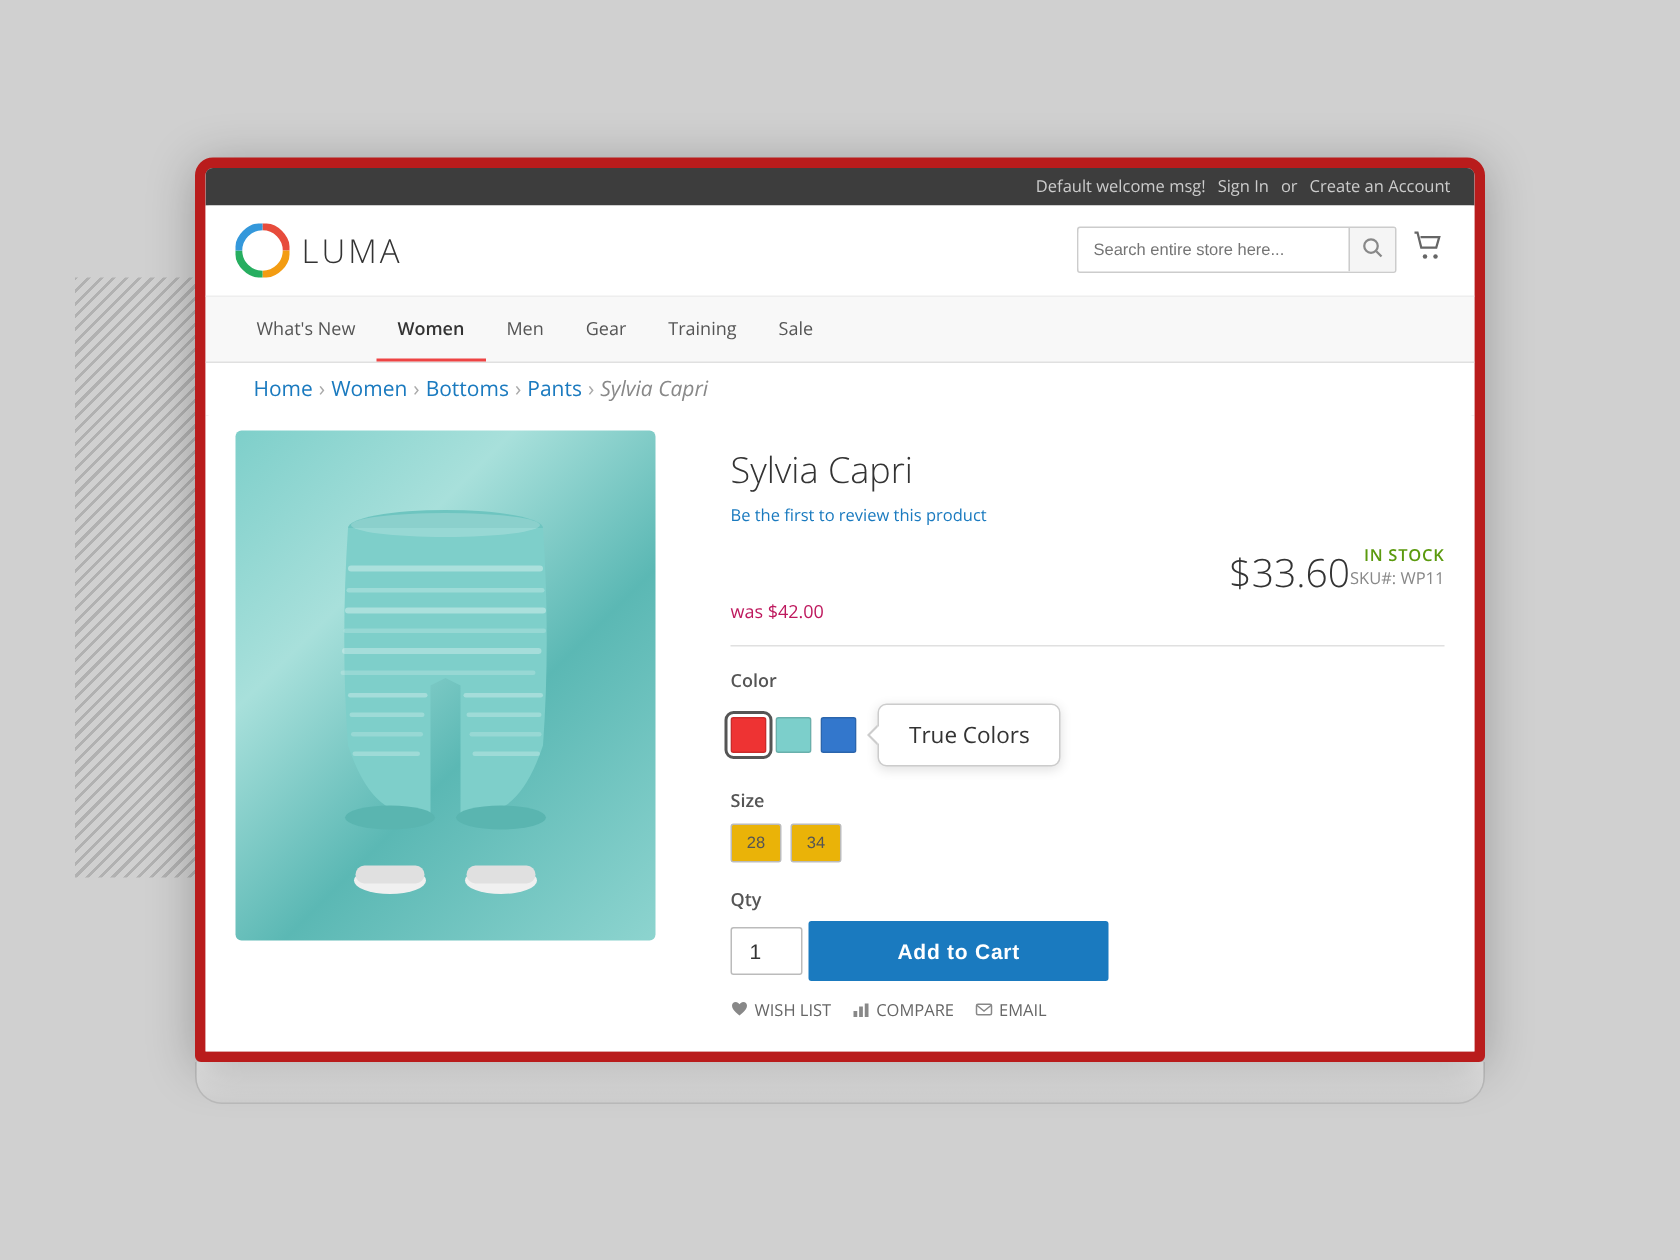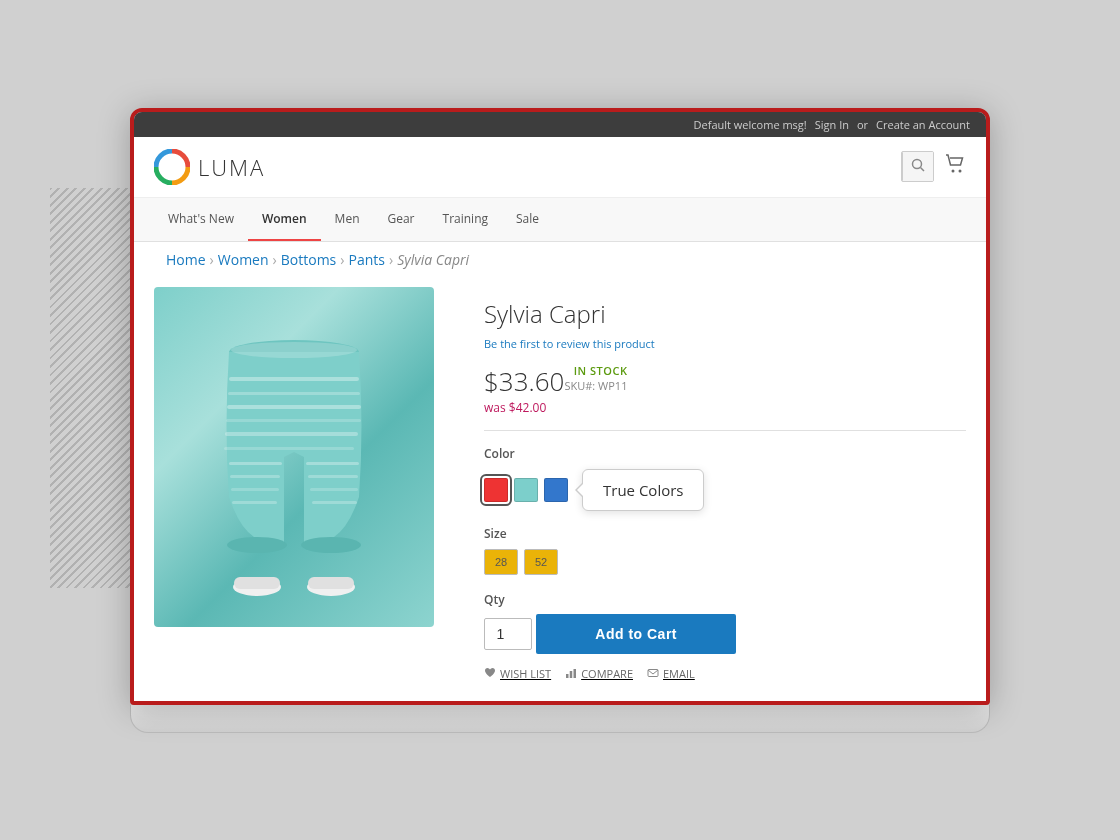--- a/index.html
+++ b/index.html
@@ -16,21 +16,21 @@
       position: relative;
       width: 860px;
       margin: 0 auto;
     }
 
     .laptop-screen {
       background: #fff;
       border-radius: 12px 12px 4px 4px;
       overflow: hidden;
       box-shadow: 0 4px 32px rgba(0,0,0,0.25), inset 0 0 0 2px #ccc;
-      border: 4px solid #b91c1c;
+      border: 7px solid #b91c1c;
       position: relative;
     }
 
     .laptop-base {
       width: 100%;
       height: 28px;
       background: linear-gradient(180deg, #e8e8e8 0%, #d0d0d0 100%);
       border-radius: 0 0 18px 18px;
       border: 1px solid #bbb;
       border-top: none;
@@ -202,21 +202,21 @@
       font-size: 11px;
       color: #1a7abf;
       cursor: pointer;
       text-decoration: none;
       display: block;
       margin-bottom: 12px;
     }
 
     .price-row {
       display: flex;
-      justify-content: flex-start;
+      justify-content: flex-end;
       align-items: flex-start;
       margin-bottom: 0;
     }
 
     .current-price {
       font-size: 26px;
       font-weight: 300;
       color: #333;
     }
 
@@ -360,21 +360,20 @@
       cursor: pointer;
       letter-spacing: 0.5px;
       width: 200px;
       margin-bottom: 12px;
     }
 
     .action-links {
       display: flex;
       gap: 14px;
       align-items: center;
-      text-decoration: underline;
     }
 
     .action-link {
       font-size: 11px;
       color: #666;
       cursor: pointer;
       display: flex;
       align-items: center;
       gap: 4px;
       text-decoration: none;
@@ -418,20 +417,21 @@
 
           <path d="M18 2 A16 16 0 0 1 34 18" fill="none" stroke="#e74c3c" stroke-width="5"></path>
           <path d="M34 18 A16 16 0 0 1 18 34" fill="none" stroke="#f39c12" stroke-width="5"></path>
           <path d="M18 34 A16 16 0 0 1 2 18" fill="none" stroke="#27ae60" stroke-width="5"></path>
           <path d="M2 18 A16 16 0 0 1 18 2" fill="none" stroke="#3498db" stroke-width="5"></path>
         </svg>
         <span class="logo-text">LUMA</span>
       </div>
       <div class="header-right">
         <div class="search-box">
+          <input class="search-input" type="text" placeholder="Search entire store here..." style="">
           <button class="search-btn">
             <svg width="14" height="14" viewBox="0 0 14 14" fill="none">
               <circle cx="6" cy="6" r="4.5" stroke="#888" stroke-width="1.5"></circle>
               <line x1="9.5" y1="9.5" x2="13" y2="13" stroke="#888" stroke-width="1.5"></line>
             </svg>
           </button>
         </div>
         <div class="cart-icon-wrap">
           <svg width="22" height="22" viewBox="0 0 22 22" fill="none">
             <path d="M2 2h2l2.5 10h10l2-7H6" stroke="#666" stroke-width="1.5" fill="none"></path>
@@ -529,21 +529,21 @@
           <div class="swatch" style="background-color: #3377cc;"></div>
           <div class="tooltip-bubble">
             <span>True Colors</span>
           </div>
         </div>
 
         
         <div class="option-label">Size</div>
         <div class="size-buttons">
           <button class="size-btn">28</button>
-          <button class="size-btn">52</button>
+          <button class="size-btn">34</button>
         </div>
 
         
         <div class="qty-label">Qty</div>
         <input type="number" class="qty-input" value="1" min="1" style="">
 
         
         <button class="add-to-cart-btn">Add to Cart</button>
 
         

